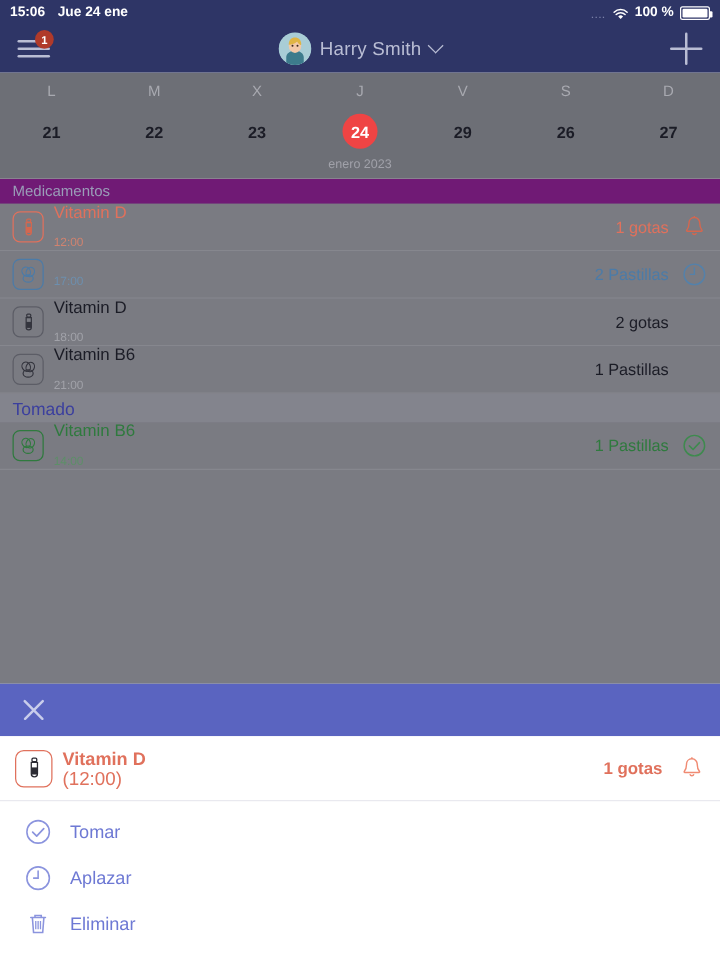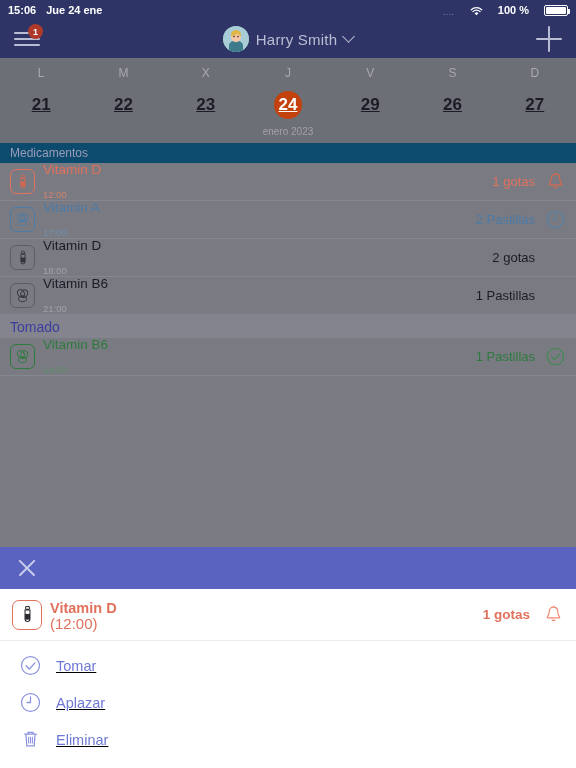--- a/index.html
+++ b/index.html
@@ -20,21 +20,21 @@
     height: 20px;
     background: #2e3566;
     display: flex;
     align-items: center;
     padding: 0 8px;
     color: #ffffff;
     font-size: 11px;
   }
   .sb-left { display: flex; align-items: center; gap: 10px; font-weight: bold; }
   .sb-spacer { flex: 1; }
-  .sb-right { display: flex; align-items: center; gap: 15px; font-weight: bold; }
+  .sb-right { display: flex; align-items: center; gap: 5px; font-weight: bold; }
   .sb-dots { letter-spacing: 1px; font-size: 7px; color: #7b81a8; position: relative; top: 2px; }
   .wifi-ico { width: 13px; height: 11px; display: inline-block; position: relative; top: 1px; }
   .batt {
     width: 24px; height: 11px;
     border: 1px solid #ffffff; border-radius: 2px;
     position: relative; display: inline-block;
   }
   .batt::before {
     content: ""; position: absolute;
     left: 1px; top: 1px; bottom: 1px; right: 1px;
@@ -102,36 +102,36 @@
   
   .calendar {
     background: #6d6f76;
     padding: 8px 0 4px 0;
   }
   .cal-row { display: flex; }
   .cal-cell { flex: 1; text-align: center; }
   .cal-dow { color: #a8a9b0; font-size: 12px; padding-bottom: 10px; }
   .cal-daywrap { height: 30px; display: flex; align-items: center; justify-content: center; }
   .cal-day {
-    font-size: 17px; color: #1b1c26; font-weight: bold;
+    font-size: 13px; color: #1b1c26; font-weight: bold;
     width: 28px; height: 28px; border-radius: 50%;
-    display: flex; align-items: center; justify-content: center; text-decoration: underline;
+    display: flex; align-items: center; justify-content: center;
   }
   .cal-day.sel { background: #5b2d91; color: #ffffff; }
   .cal-month {
     text-align: center; color: #a0a1a9; font-size: 10px; padding: 6px 0 2px 0;
   }
 
   
   .list { background: #7a7b82; height: 429px; overflow: hidden; }
   .sec-header {
     height: 20px; display: flex; align-items: center;
     padding: 0 10px; font-size: 12px;
   }
-  .sec-header.primary { background: #0c4a6e; color: #9a9db8; }
+  .sec-header.primary { background: #701a75; color: #9a9db8; }
   .sec-header.tomado { background: #83848d; color: #3b3f9e; height: 23px; font-size: 14px; }
   .row {
     height: 38px; display: flex; align-items: center;
     padding: 0 10px; border-bottom: 1px solid #86878e;
     background: #7a7b82;
   }
   .row-ico {
     width: 25px; height: 25px; border-radius: 6px;
     border: 1.4px solid #5c5d66;
     display: flex; align-items: center; justify-content: center;
@@ -175,21 +175,21 @@
   .sheet-row {
     height: 52px; display: flex; align-items: center;
     padding: 0 12px; border-bottom: 1px solid #e9e9ef;
     background: #ffffff;
   }
   .sheet-row .row-ico { width: 30px; height: 30px; border-radius: 7px; border-width: 1.5px; }
   .sheet-name { font-size: 14.5px; font-weight: bold; line-height: 17px; }
   .sheet-time { font-size: 15px; line-height: 13px; }
   .sheet-qty { font-size: 13.5px; font-weight: bold; margin-right: 12px; }
 
-  .act-list { padding: 6px 0 10px 0; text-decoration: underline; }
+  .act-list { padding: 6px 0 10px 0; }
   .act-item {
     height: 37px; display: flex; align-items: center;
     padding: 0 18px; cursor: pointer;
   }
   .act-ico {
     width: 24px; height: 24px; margin-right: 14px; flex: none;
     display: flex; align-items: center; justify-content: center;
   }
   .act-label { color: #6e79d4; font-size: 14.5px; }
 </style>
@@ -257,21 +257,21 @@
         <div class="cal-cell cal-daywrap">
           <div class="cal-day">21</div>
         </div>
         <div class="cal-cell cal-daywrap">
           <div class="cal-day">22</div>
         </div>
         <div class="cal-cell cal-daywrap">
           <div class="cal-day">23</div>
         </div>
         <div class="cal-cell cal-daywrap">
-          <div class="cal-day sel" style="background: #c2410c;">24</div>
+          <div class="cal-day sel" style="background: #ef4444;">24</div>
         </div>
         <div class="cal-cell cal-daywrap">
           <div class="cal-day">29</div>
         </div>
         <div class="cal-cell cal-daywrap">
           <div class="cal-day">26</div>
         </div>
         <div class="cal-cell cal-daywrap">
           <div class="cal-day">27</div>
         </div>
@@ -304,21 +304,20 @@
       </div>
       <div class="row">
         <div class="row-ico b-blue">
           <svg viewBox="0 0 22 22" width="17" height="17">
             <ellipse cx="9" cy="8.2" rx="4.2" ry="5" transform="rotate(-28 9 8.2)" fill="none" stroke="#4b7ba8" stroke-width="1.2"></ellipse>
             <ellipse cx="13.2" cy="8.6" rx="4.2" ry="5" transform="rotate(28 13.2 8.6)" fill="none" stroke="#4b7ba8" stroke-width="1.2"></ellipse>
             <ellipse cx="11" cy="15.2" rx="5.2" ry="3.8" fill="none" stroke="#4b7ba8" stroke-width="1.2"></ellipse>
           </svg>
         </div>
         <div class="row-text">
-          <div class="row-name c-blue">Vitamin A</div>
           <div class="row-time t-blue">17:00</div>
         </div>
         <div class="row-qty c-blue">2 Pastillas</div>
         <div class="row-act">
           <svg viewBox="0 0 22 22" width="21" height="21">
             <circle cx="11" cy="11" r="8.6" fill="none" stroke="#5481aa" stroke-width="1.2"></circle>
             <path d="M11 5.6V11h-3.4" fill="none" stroke="#5481aa" stroke-width="1.2" stroke-linecap="round"></path>
           </svg>
         </div>
       </div>

